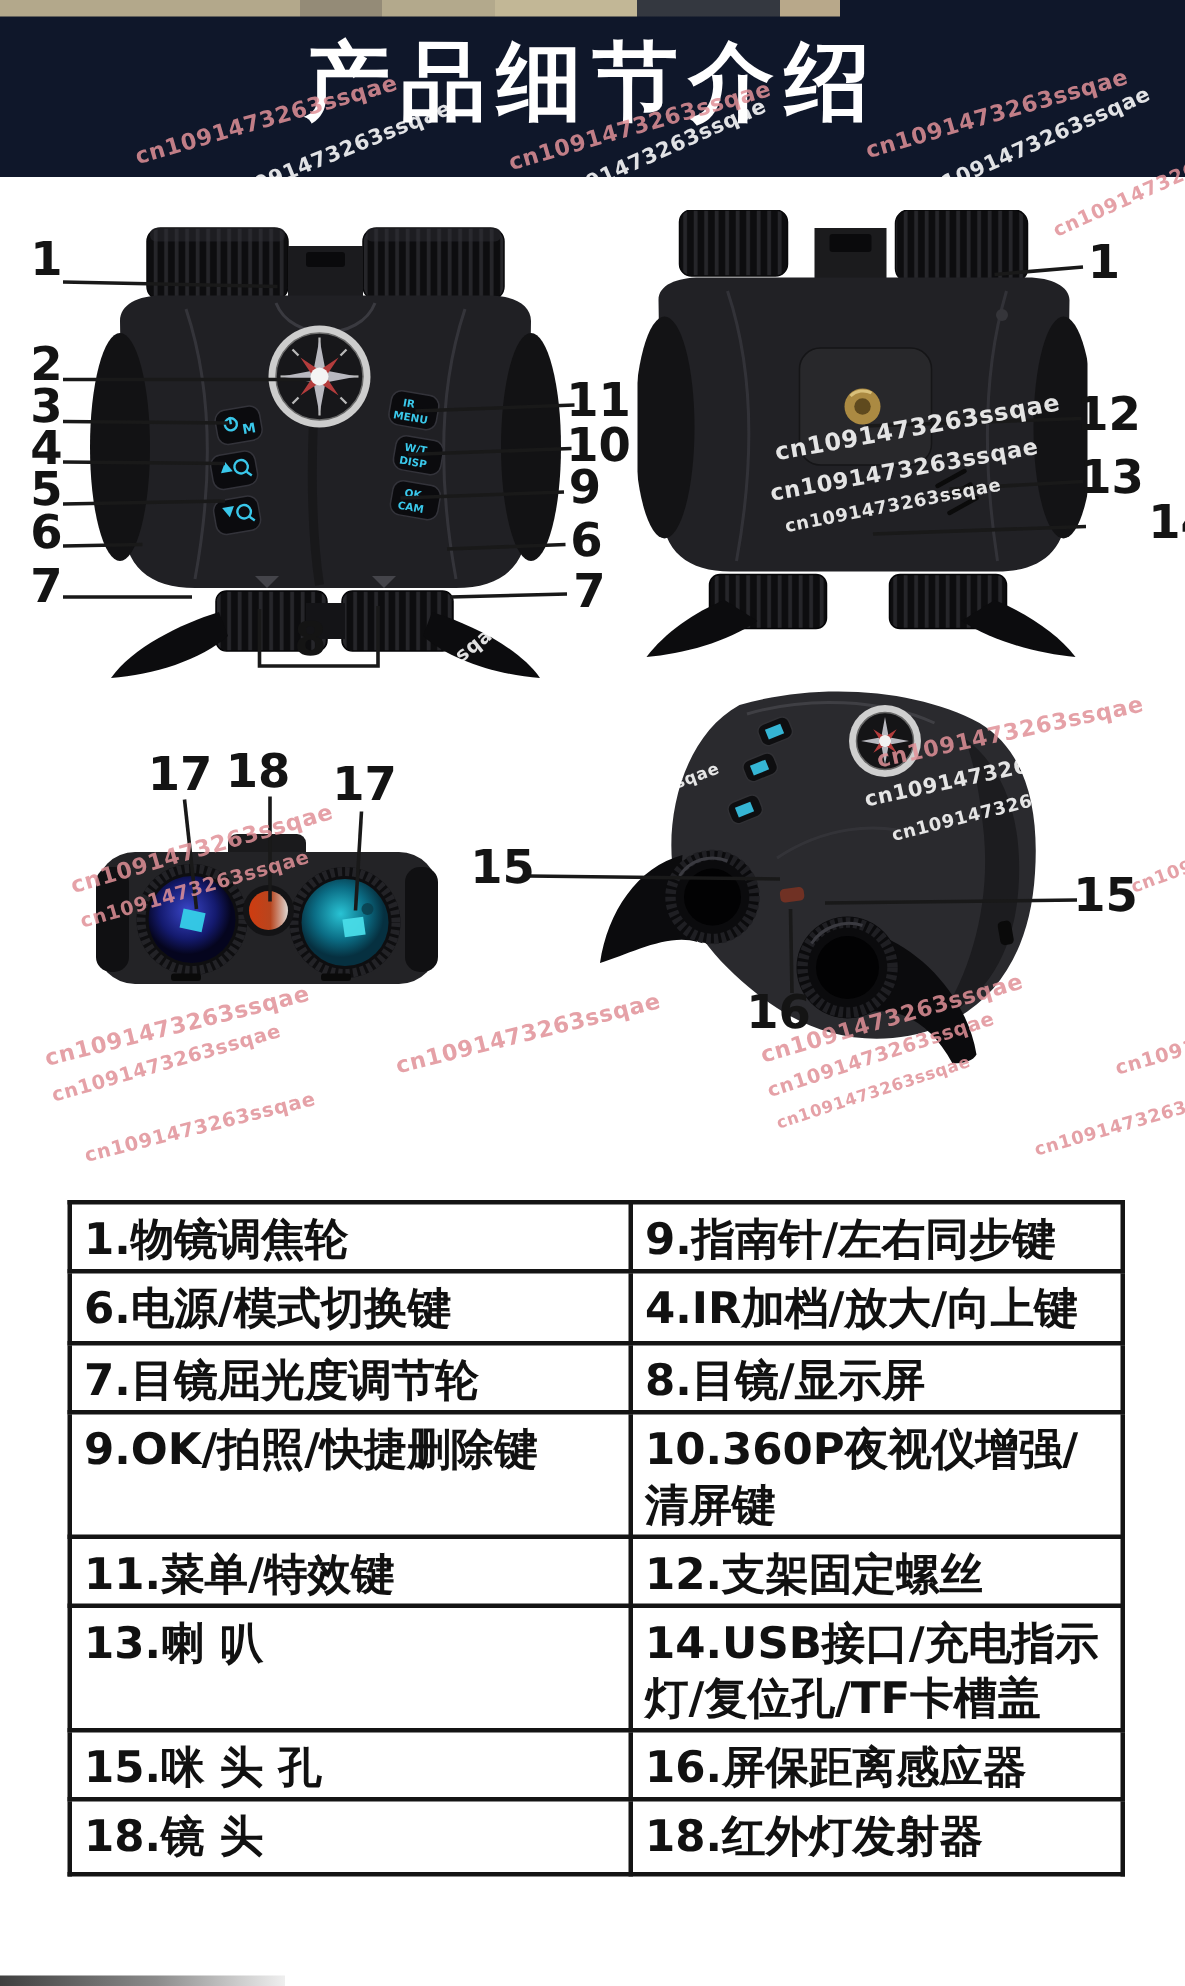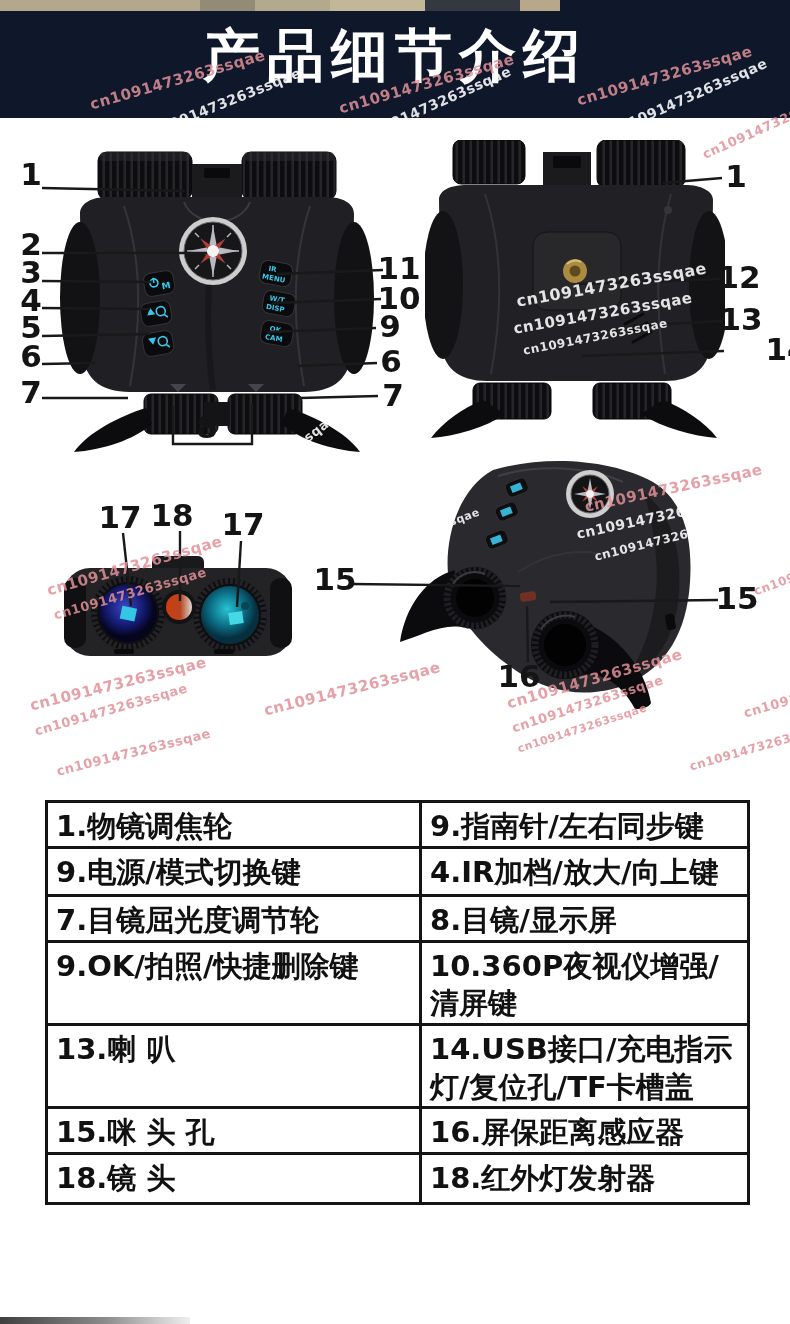--- a/index.html
+++ b/index.html
@@ -264,30 +264,34 @@
       <line x1="527" y1="606" x2="528" y2="662"></line>
     </svg>
 
   <table class="parts-table">
     <tbody>
       <tr style="height:44px">
           <td>1.物镜调焦轮</td>
           <td>9.指南针/左右同步键</td>
         </tr>
       <tr style="height:48px">
-          <td>9.电源/模式切换键</td>
+          <td>6.电源/模式切换键</td>
           <td>4.IR加档/放大/向上键</td>
         </tr>
       <tr style="height:46px">
           <td>7.目镜屈光度调节轮</td>
           <td>8.目镜/显示屏</td>
         </tr>
       <tr style="height:82px">
           <td>9.OK/拍照/快捷删除键</td>
           <td>10.360P夜视仪增强/清屏键</td>
+        </tr>
+      <tr style="height:45px">
+          <td>11.菜单/特效键</td>
+          <td>12.支架固定螺丝</td>
         </tr>
       <tr style="height:80px">
           <td>13.喇 叭</td>
           <td>14.USB接口/充电指示灯/复位孔/TF卡槽盖</td>
         </tr>
       <tr style="height:42px">
           <td>15.咪 头 孔</td>
           <td>16.屏保距离感应器</td>
         </tr>
       <tr style="height:50px">

